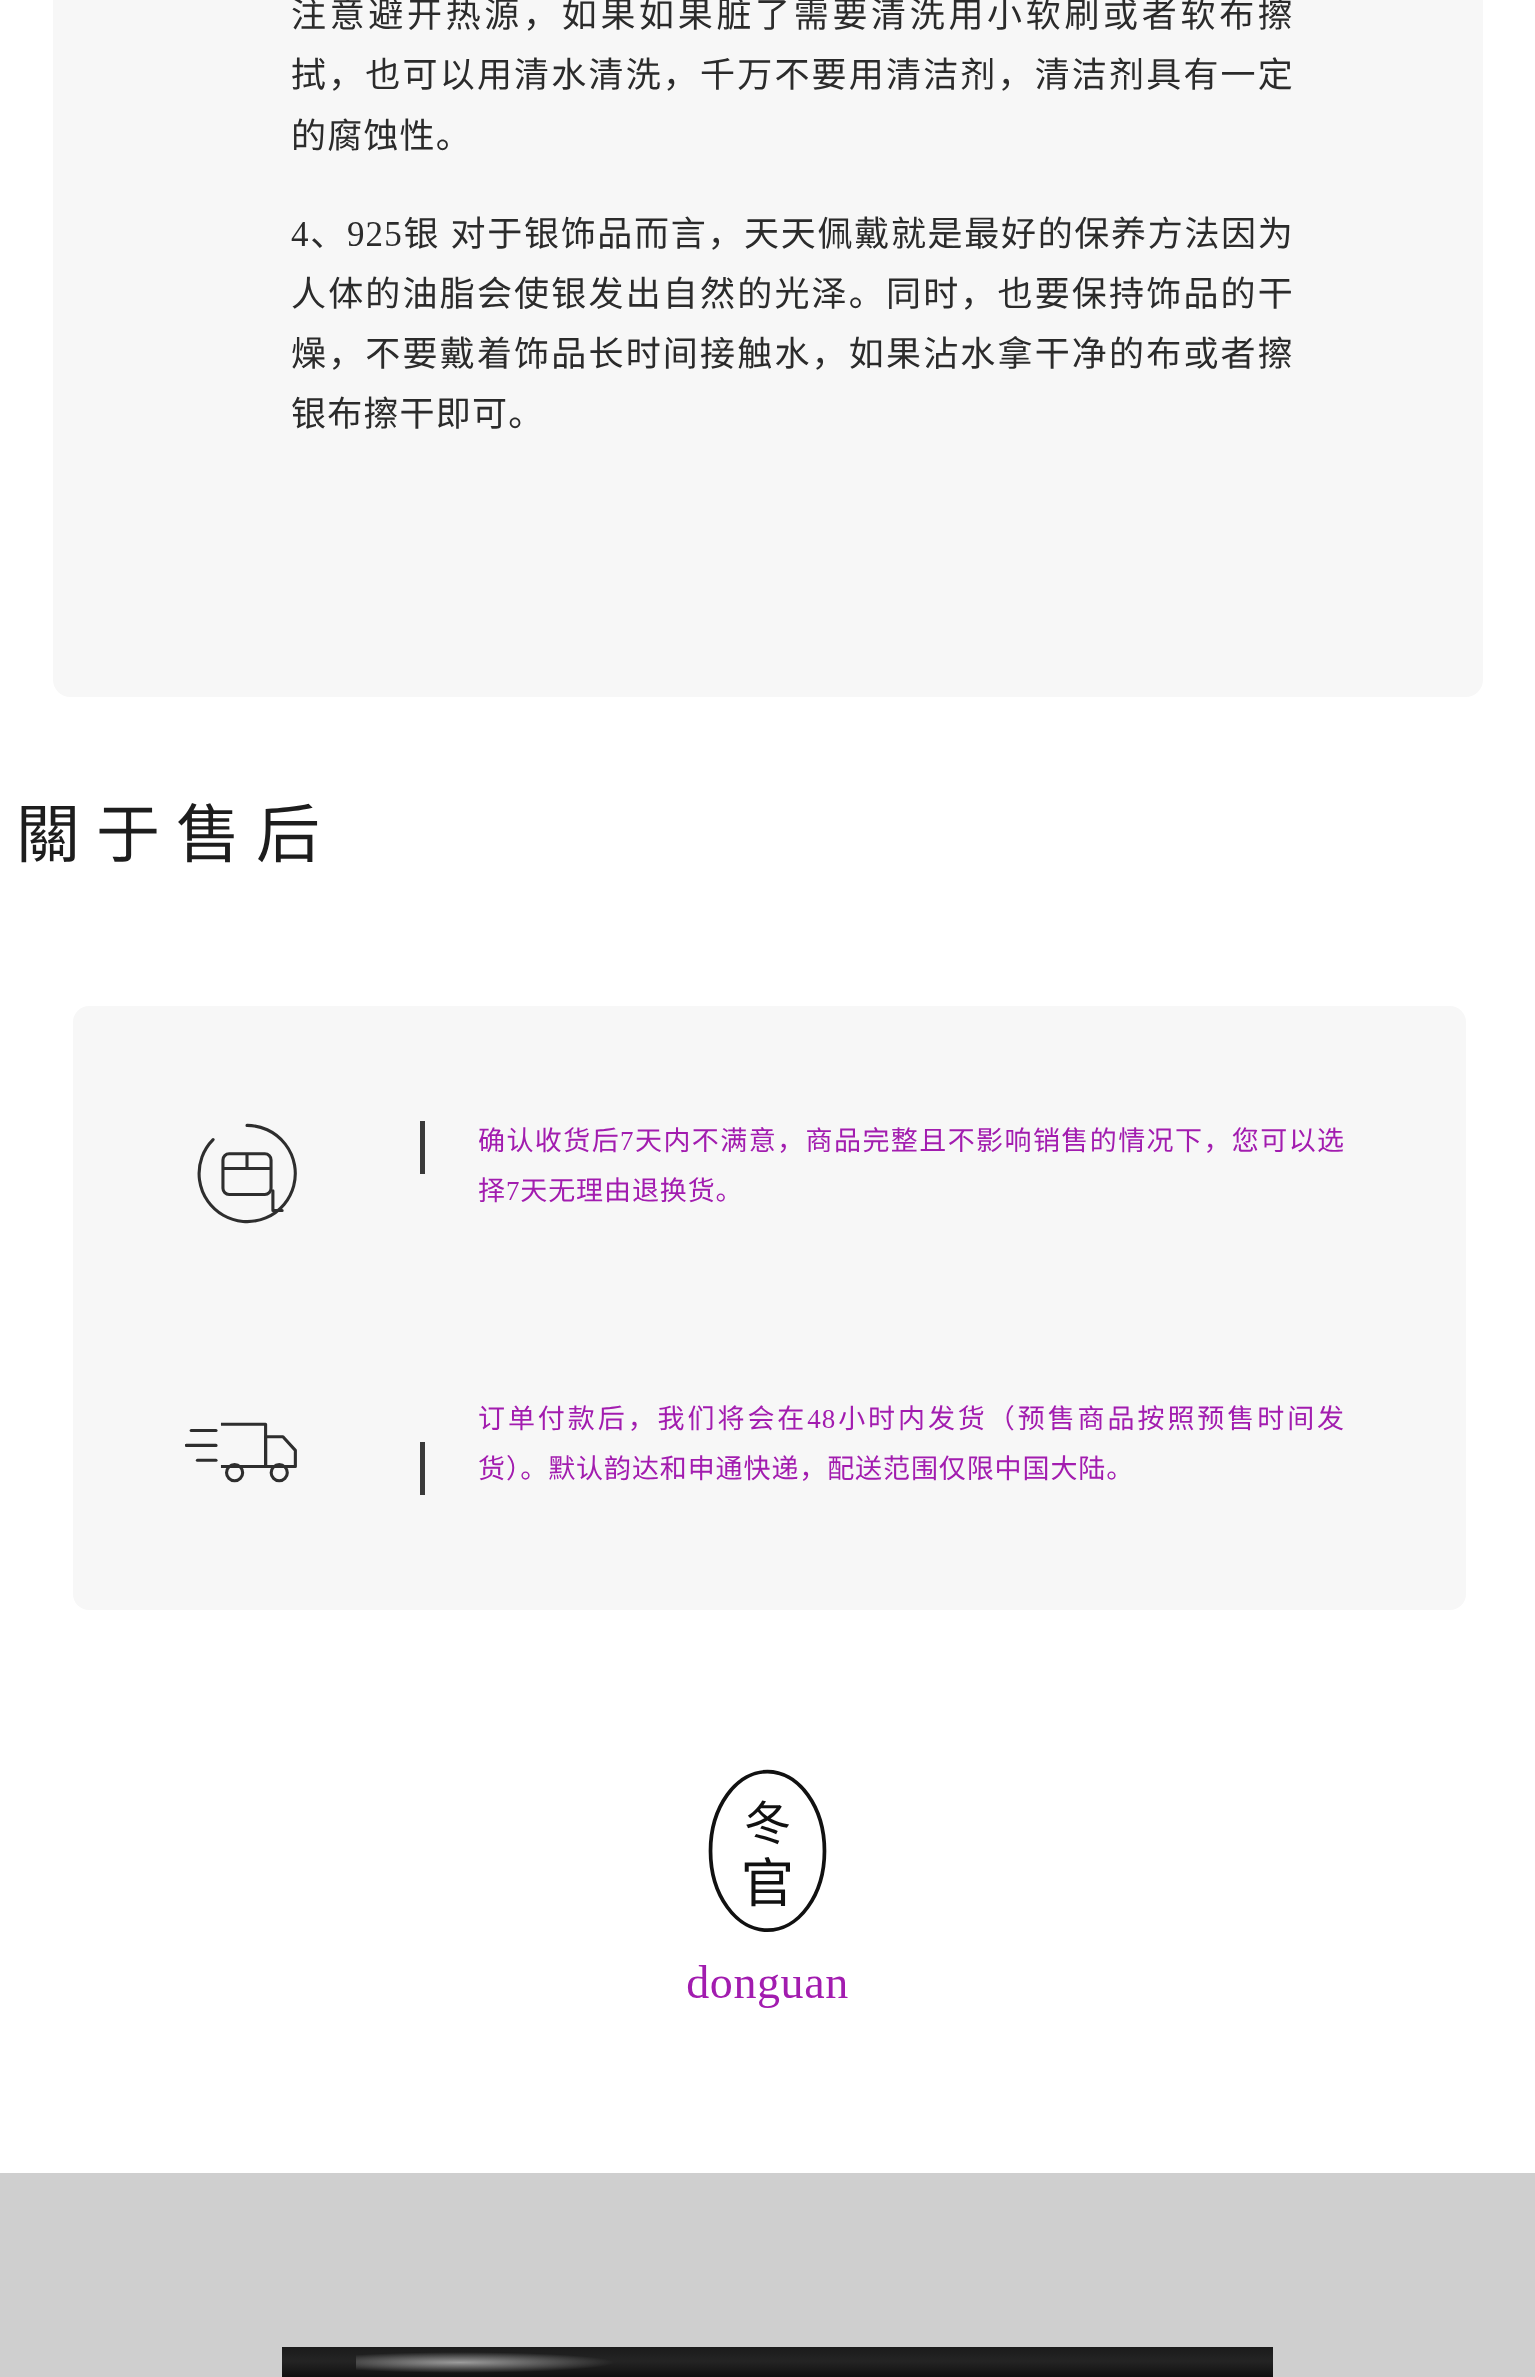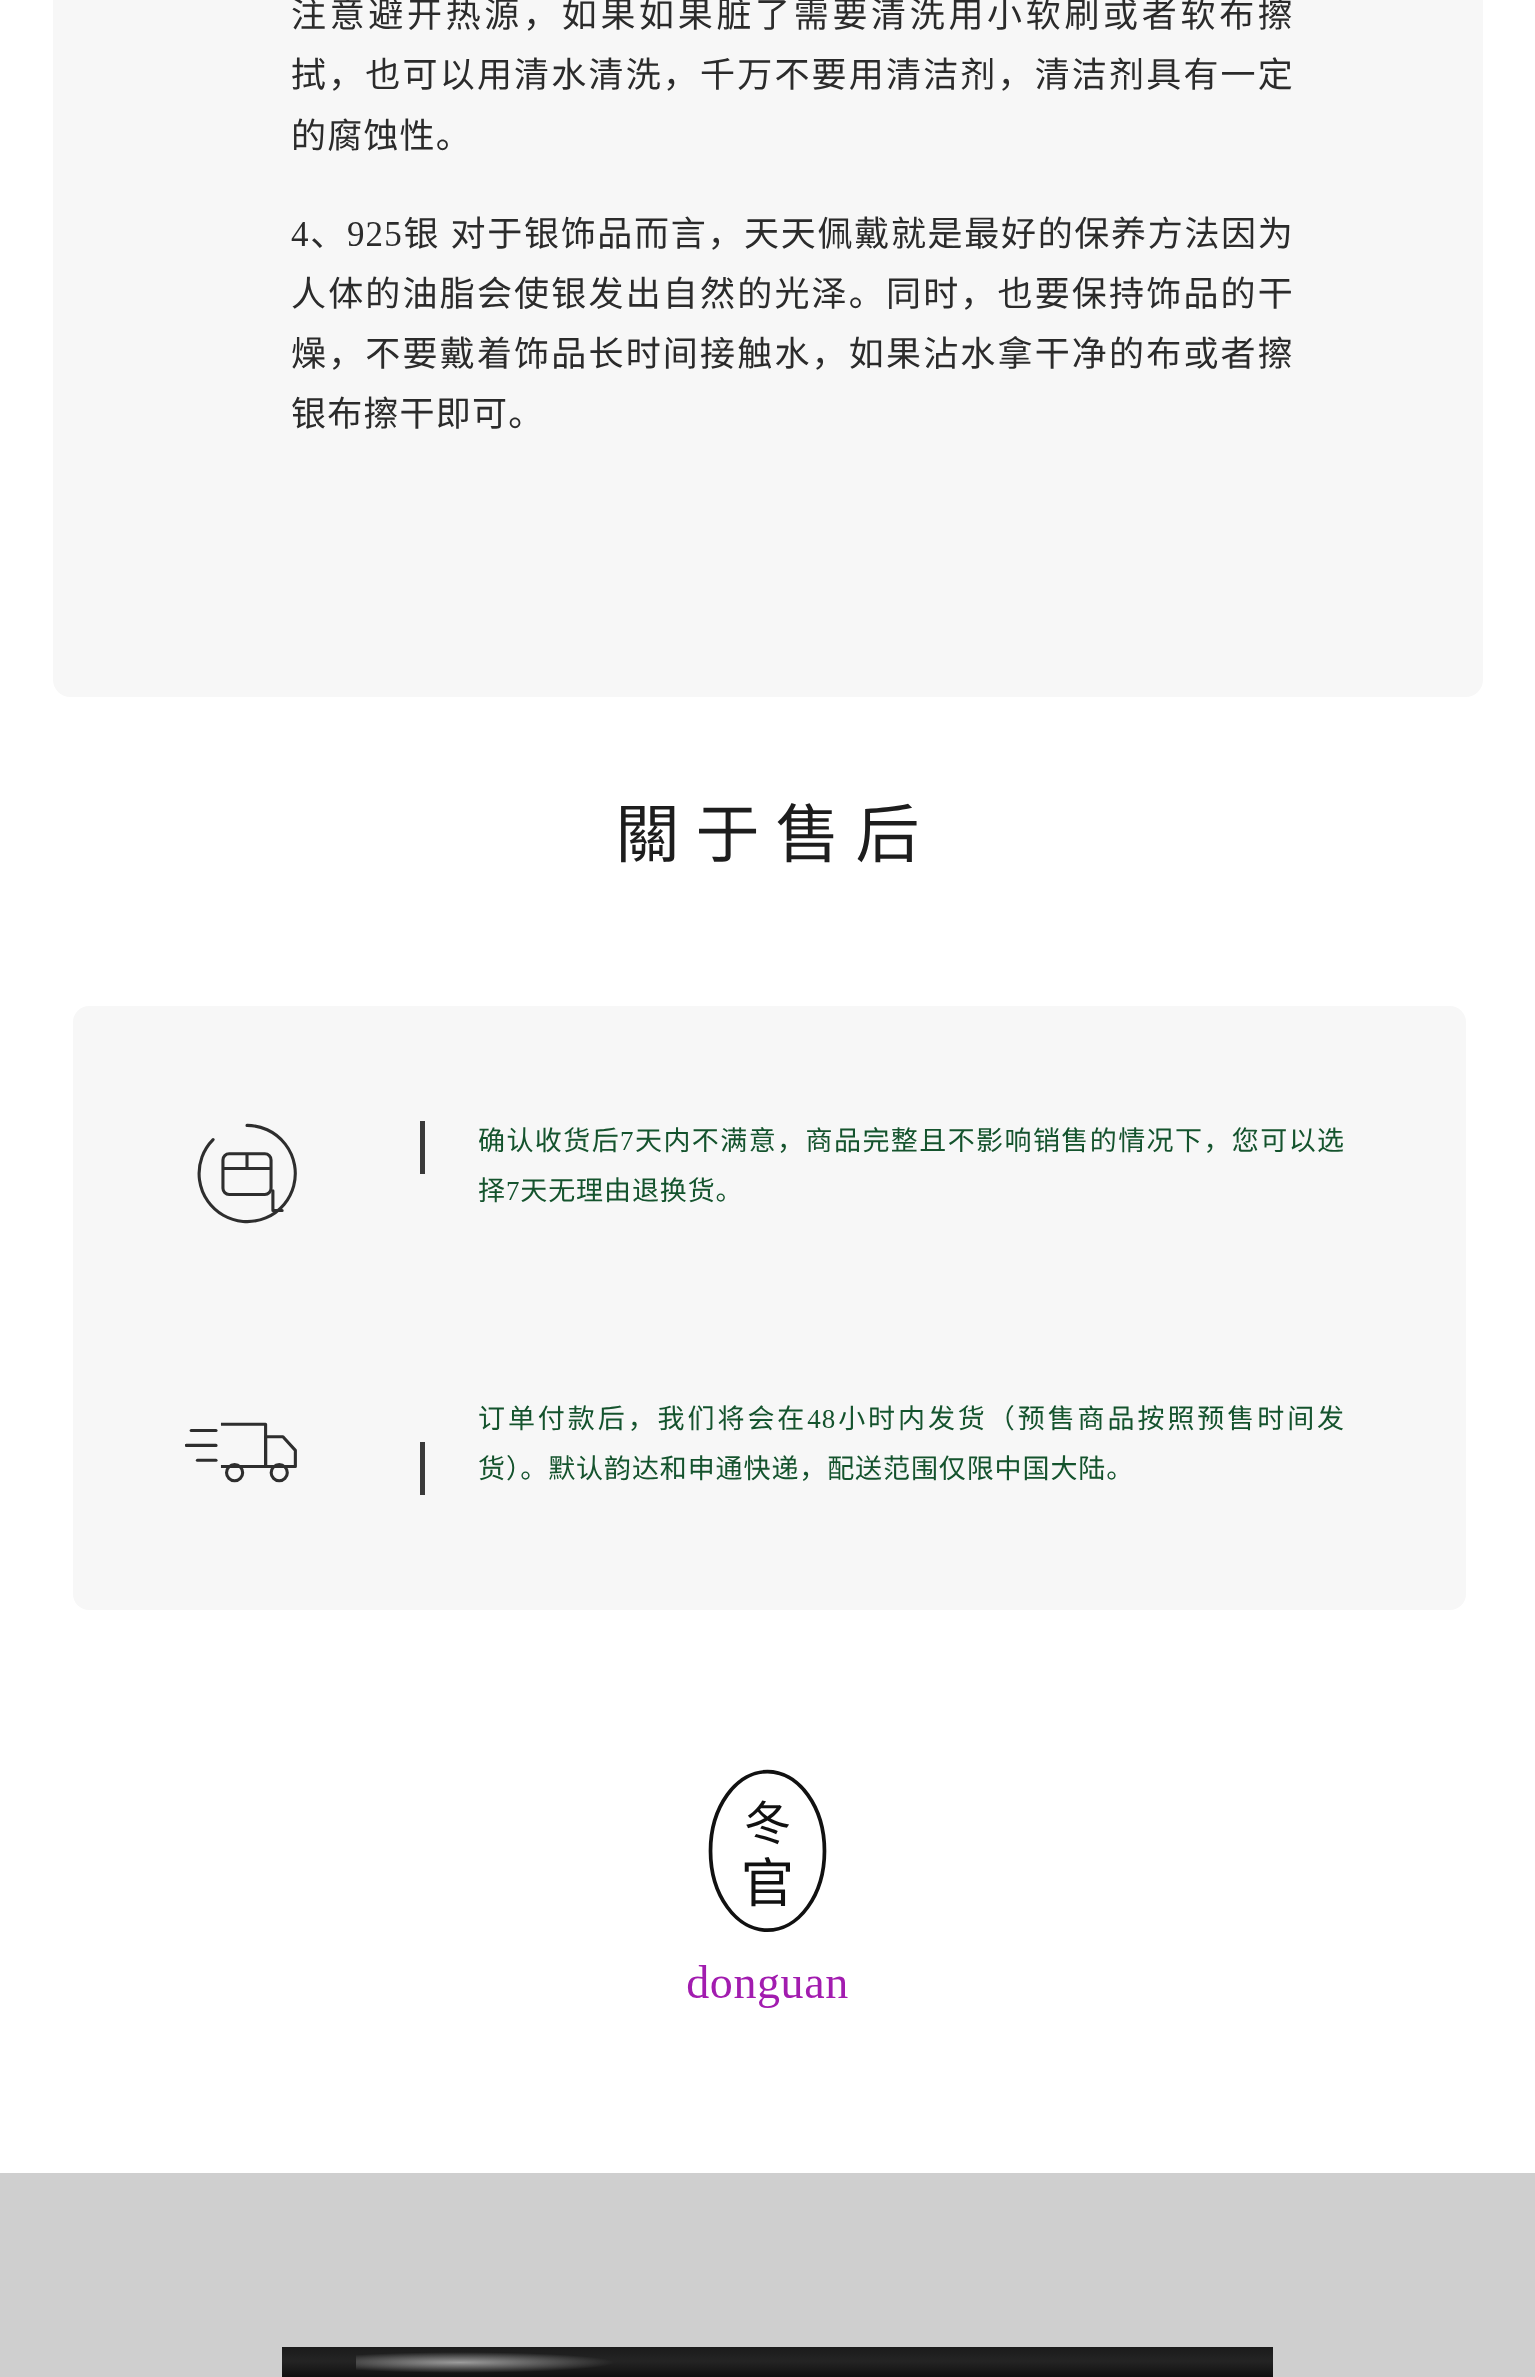--- a/index.html
+++ b/index.html
@@ -45,21 +45,21 @@
     
     margin-top: 0;
   }
 
   
   .section-heading {
     position: absolute;
     left: 0;
     top: 783px;
     width: 1535px;
-    text-align: center;
+    text-align: left;
     font-size: 64px;
     letter-spacing: 16px;
     color: #1d1d1d;
     font-family: "Liberation Serif", "DejaVu Serif", serif;
     text-indent: 16px;
   }
 
   
   .aftersale-card {
     position: absolute;
@@ -94,21 +94,21 @@
     height: 53px;
     background: #3a3a3a;
     margin: 3.7px 0 0 0;
     min-width: 5px;
   }
   .aftersale-text {
     margin-left: 53px;
     width: 867px;
     font-size: 27px;
     line-height: 1.85;
-    color: #14532d;
+    color: #a21caf;
     letter-spacing: 0.9px;
     text-align: justify;
     font-family: "Liberation Serif", "DejaVu Serif", serif;
   }
 
   
   .brand {
     position: absolute;
     left: 0;
     top: 1758px;

